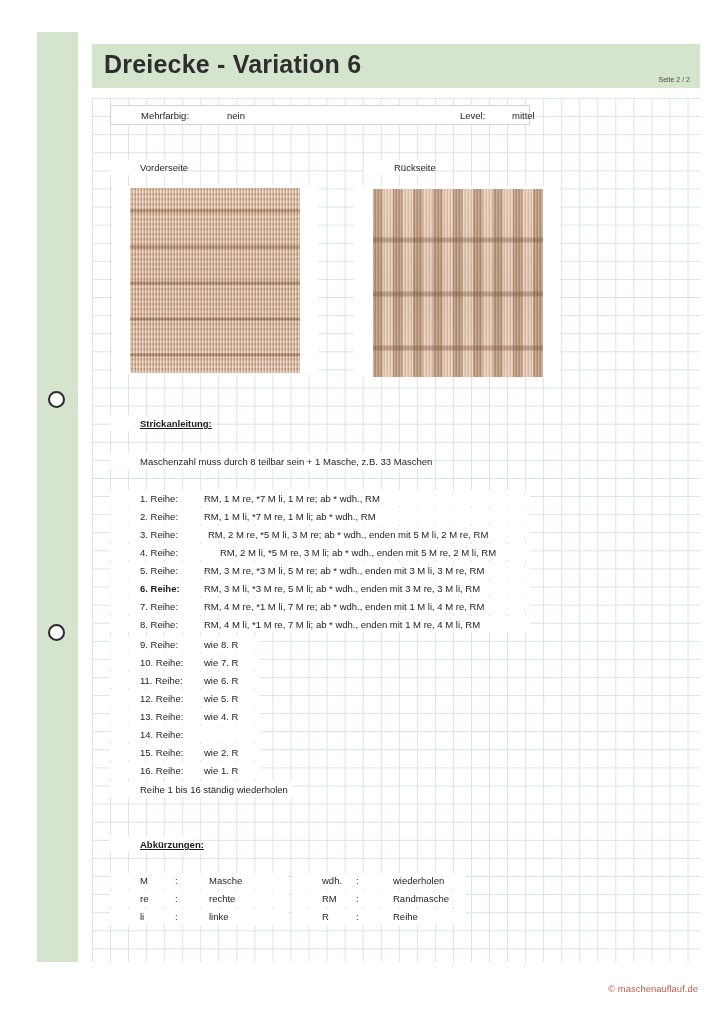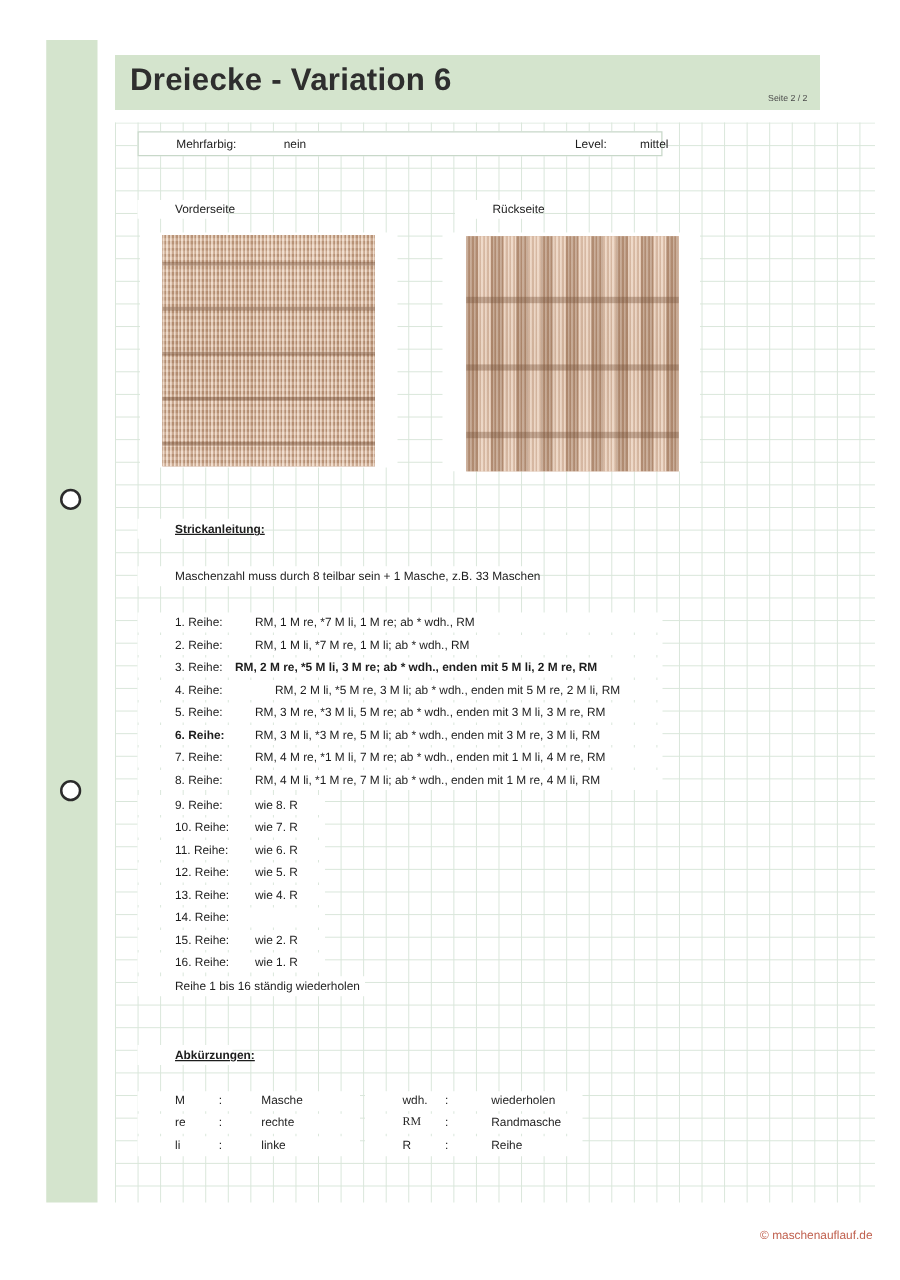--- a/index.html
+++ b/index.html
@@ -35,21 +35,21 @@
     box-sizing: border-box;
   }
   #binder-hole-top  { top: 391px; }
   #binder-hole-bot  { top: 624px; }
 
   
   #title-band {
     position: absolute;
     left: 92px;
     top: 44px;
-    width: 564px;
+    width: 608px;
     height: 44px;
     background: #d4e4cd;
   }
   #page-title {
     position: absolute;
     left: 12px;
     top: 6px;
     font-size: 25px;
     font-weight: bold;
     color: #2e2e2e;
@@ -222,21 +222,21 @@
   <div class="patch" style="left:110px; top:490px; width:420px; height:16px;"></div>
   <div class="txt" style="left:112px; top:494px;">1. Reihe:</div>
   <div class="txt" style="left:176px; top:494px;">RM, 1 M re, *7 M li, 1 M re; ab * wdh., RM</div>
 
   <div class="patch" style="left:110px; top:508px; width:420px; height:16px;"></div>
   <div class="txt" style="left:112px; top:512px;">2. Reihe:</div>
   <div class="txt" style="left:176px; top:512px;">RM, 1 M li, *7 M re, 1 M li; ab * wdh., RM</div>
 
   <div class="patch" style="left:110px; top:526px; width:420px; height:16px;"></div>
   <div class="txt" style="left:112px; top:530px;">3. Reihe:</div>
-  <div class="txt" style="left:160px; top:530px;font-weight:bold;">RM, 2 M re, *5 M li, 3 M re; ab * wdh., enden mit 5 M li, 2 M re, RM</div>
+  <div class="txt" style="left:180px; top:530px;">RM, 2 M re, *5 M li, 3 M re; ab * wdh., enden mit 5 M li, 2 M re, RM</div>
 
   <div class="patch" style="left:110px; top:544px; width:420px; height:16px;"></div>
   <div class="txt" style="left:112px; top:548px;">4. Reihe:</div>
   <div class="txt" style="left:176px; top:548px;margin-left:16px;">RM, 2 M li, *5 M re, 3 M li; ab * wdh., enden mit 5 M re, 2 M li, RM</div>
 
   <div class="patch" style="left:110px; top:562px; width:420px; height:16px;"></div>
   <div class="txt" style="left:112px; top:566px;">5. Reihe:</div>
   <div class="txt" style="left:176px; top:566px;">RM, 3 M re, *3 M li, 5 M re; ab * wdh., enden mit 3 M li, 3 M re, RM</div>
 
   <div class="patch" style="left:110px; top:580px; width:420px; height:16px;"></div>
@@ -303,21 +303,21 @@
   <div class="txt" style="left:112px; top:912px;">li</div>
   <div class="txt" style="left:147px; top:912px;">:</div>
   <div class="txt" style="left:181px; top:912px;">linke</div>
 
   <div class="patch" style="left:292px; top:873px; width:174px; height:16px;"></div>
   <div class="txt" style="left:294px; top:876px;">wdh.</div>
   <div class="txt" style="left:328px; top:876px;">:</div>
   <div class="txt" style="left:365px; top:876px;">wiederholen</div>
 
   <div class="patch" style="left:292px; top:891px; width:174px; height:16px;"></div>
-  <div class="txt" style="left:294px; top:894px;font-family:Liberation Serif, serif;">RM</div>
+  <div class="txt" style="left:294px; top:894px;">RM</div>
   <div class="txt" style="left:328px; top:894px;">:</div>
   <div class="txt" style="left:365px; top:894px;">Randmasche</div>
 
   <div class="patch" style="left:292px; top:909px; width:174px; height:16px;"></div>
   <div class="txt" style="left:294px; top:912px;">R</div>
   <div class="txt" style="left:328px; top:912px;">:</div>
   <div class="txt" style="left:365px; top:912px;">Reihe</div>
 
 </div>
 

